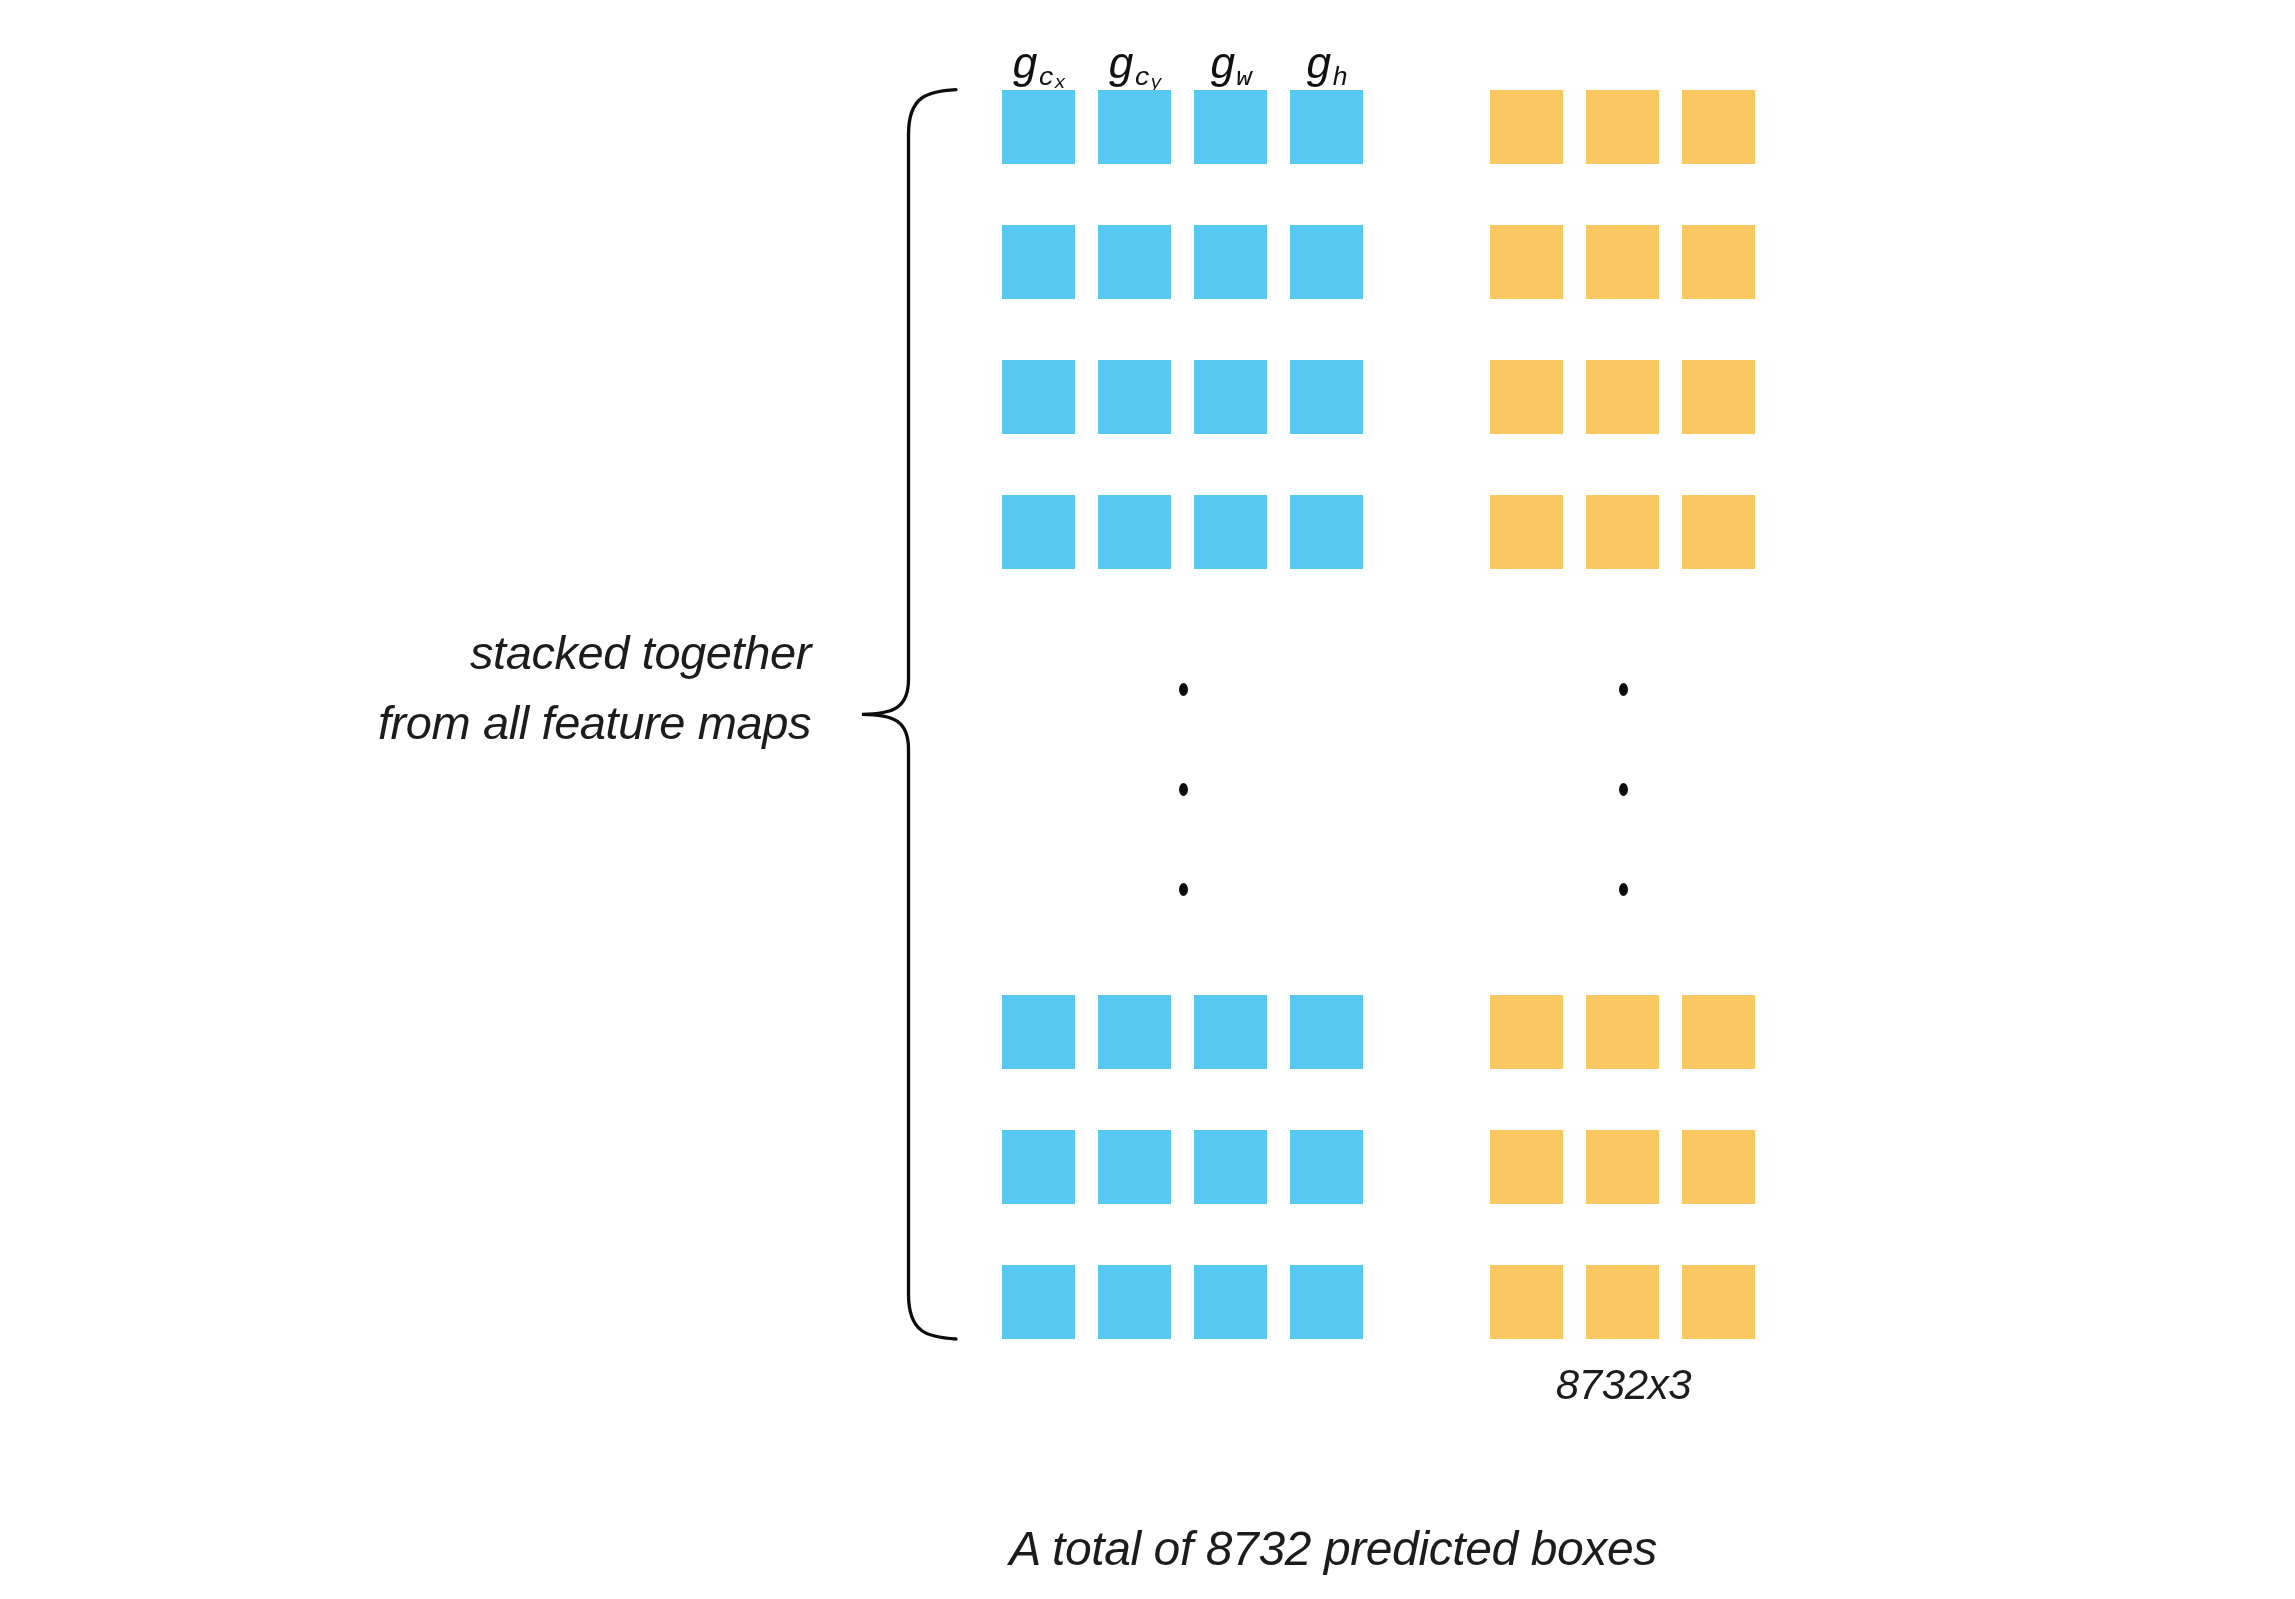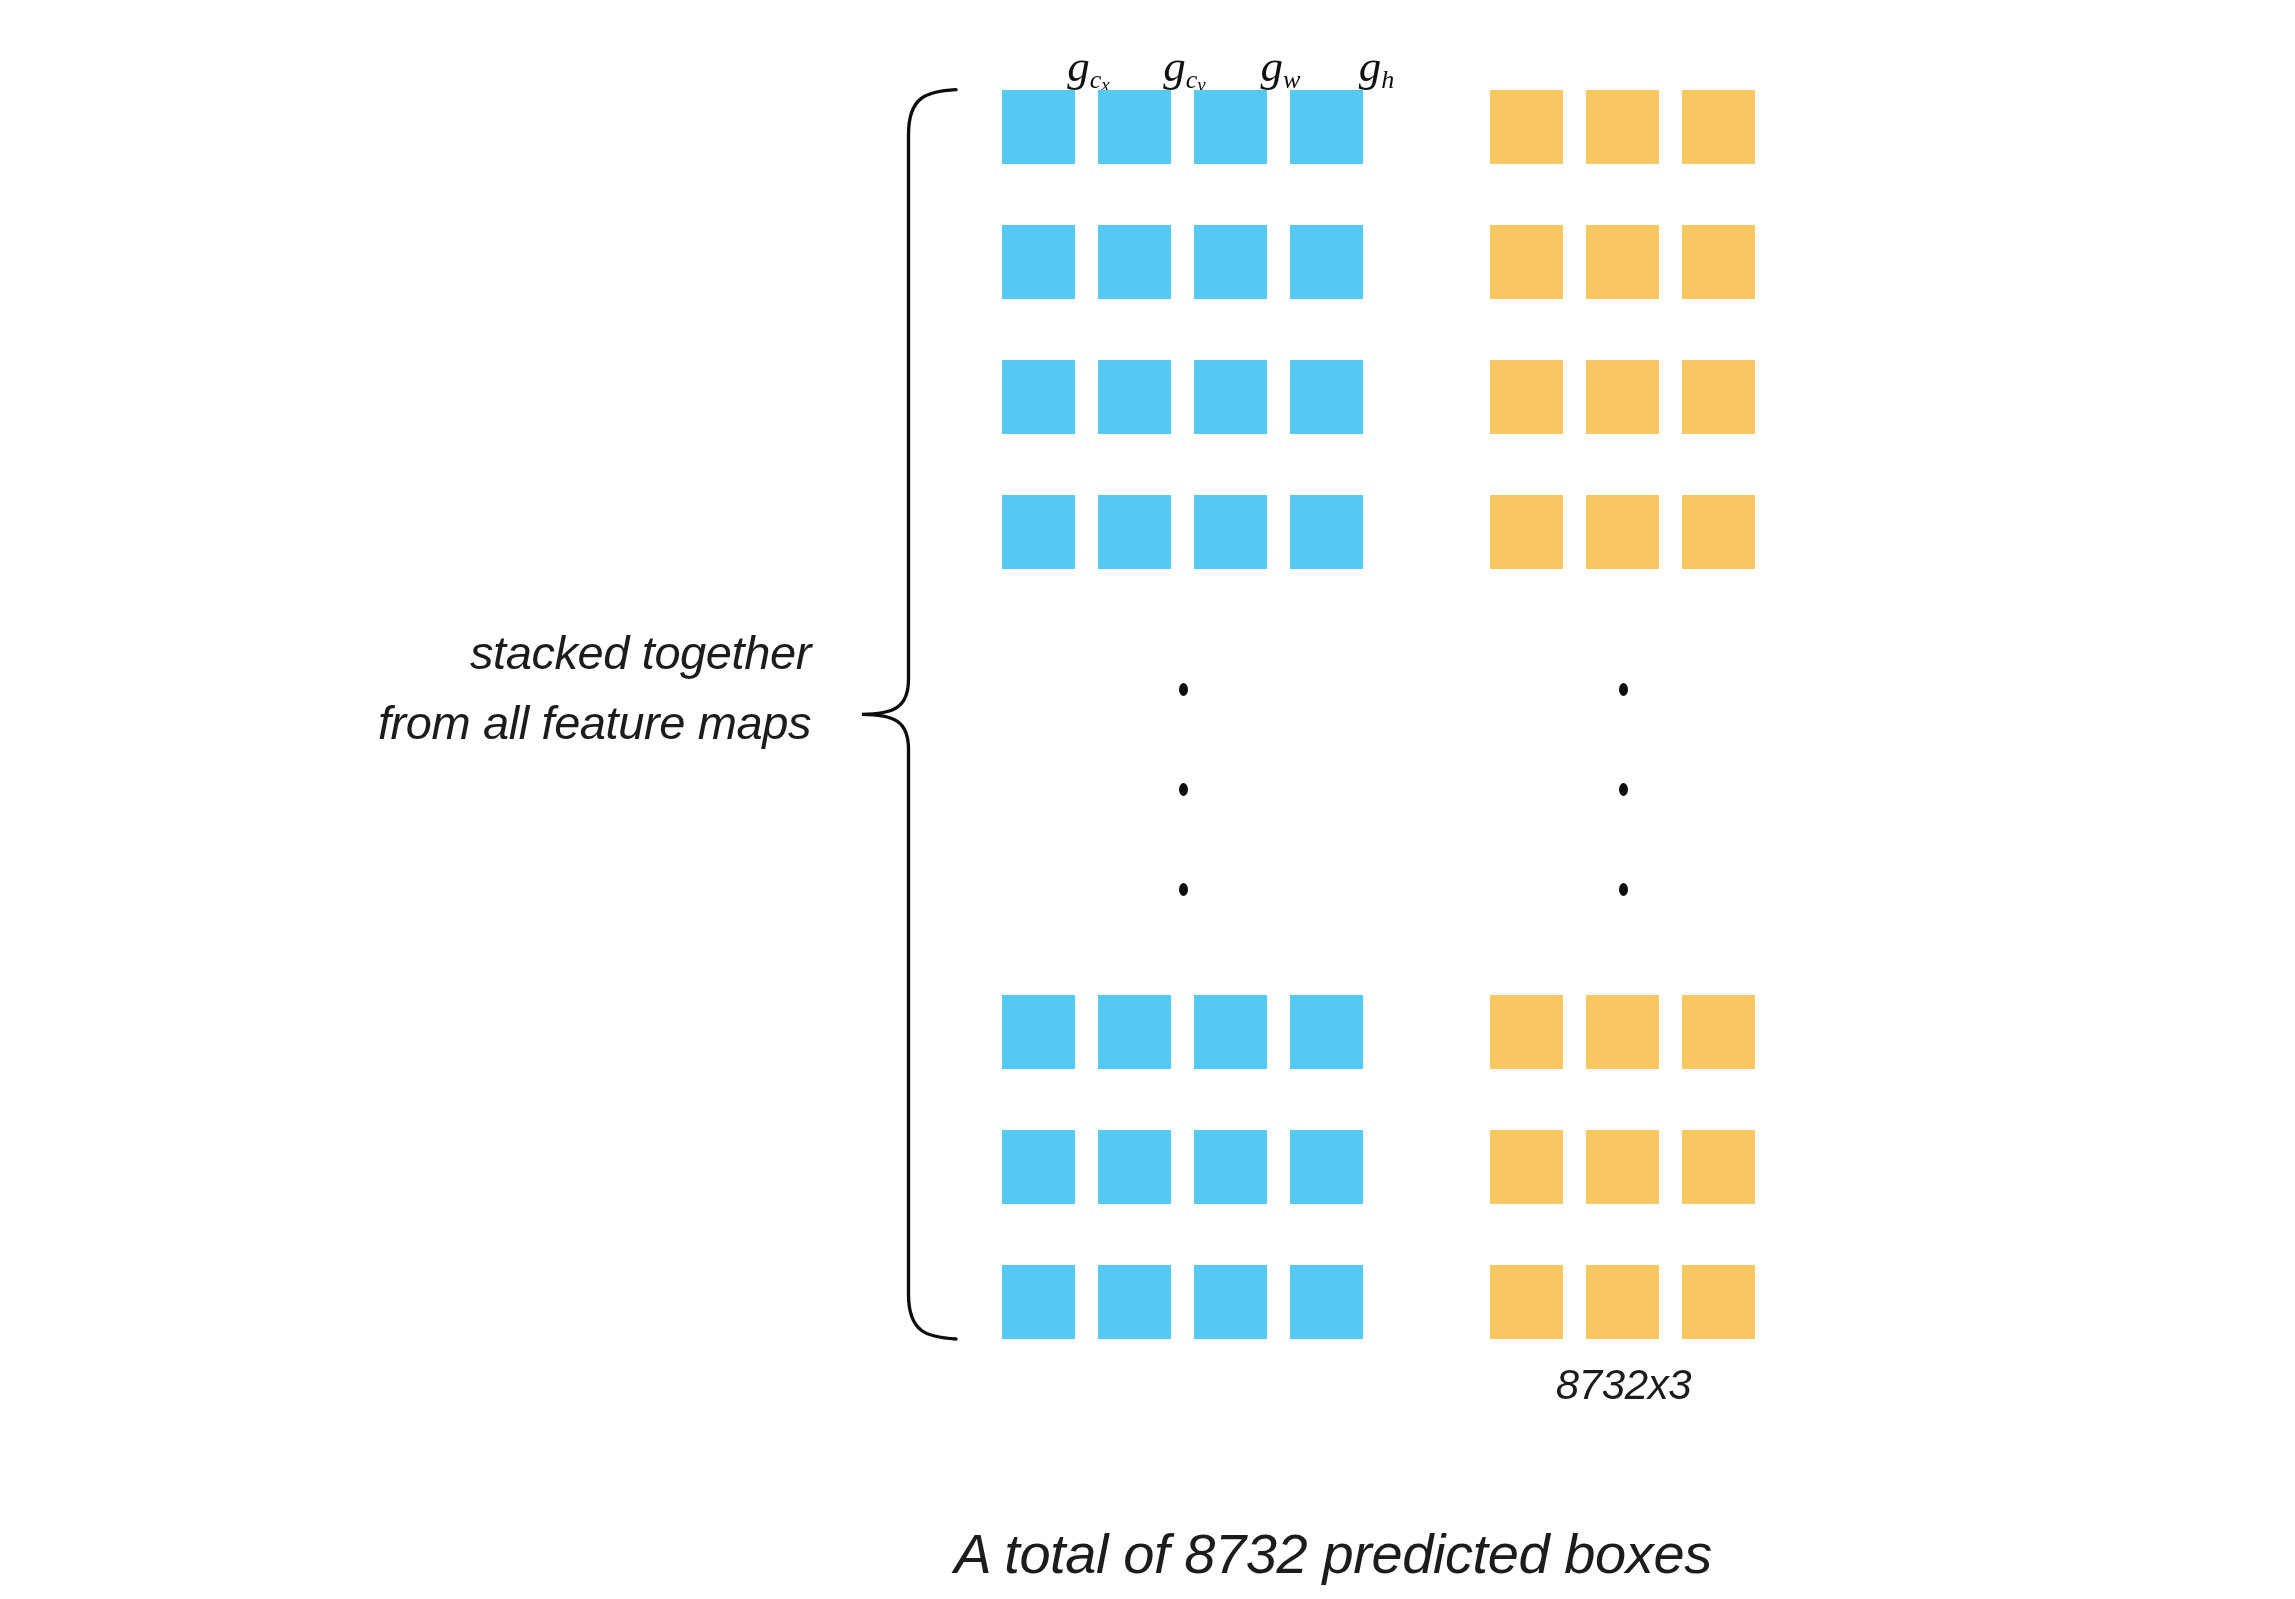--- a/index.html
+++ b/index.html
@@ -51,21 +51,21 @@
   }
   .col-labels .mlabel {
     flex: 0 0 73px;
     text-align: center;
     line-height: 1;
     white-space: nowrap;
   }
   .mlabel .s1 { font-size: 58%; position: relative; top: 0.28em; letter-spacing: 0; }
   .mlabel .s2 { font-size: 42%; position: relative; top: 0.55em; }
 
-  .labels-blue   { left: 1052px; width: 363px; }
+  .labels-blue   { left: 1002px; width: 363px; font-family: Liberation Mono, monospace; }
   .labels-orange { left: 1490px; width: 267px; }
 
   
   .grid {
     position: absolute;
     display: grid;
     gap: 61px 23px;
   }
   .grid .square { width: 73px; height: 74px; }
 
@@ -107,21 +107,21 @@
   .size-orange { left: 1490px; width: 267px; }
 
   
   .caption {
     position: absolute;
     left: 812px;
     top: 1521px;
     width: 1042px;
     text-align: center;
     font-style: italic;
-    font-size: 56px;
+    font-size: 48px;
     letter-spacing: -0.4px;
     color: #1c1c1c;
   }
 </style>
 </head>
 <body>
 
 <div class="canvas">
 
   <div class="annotation">

